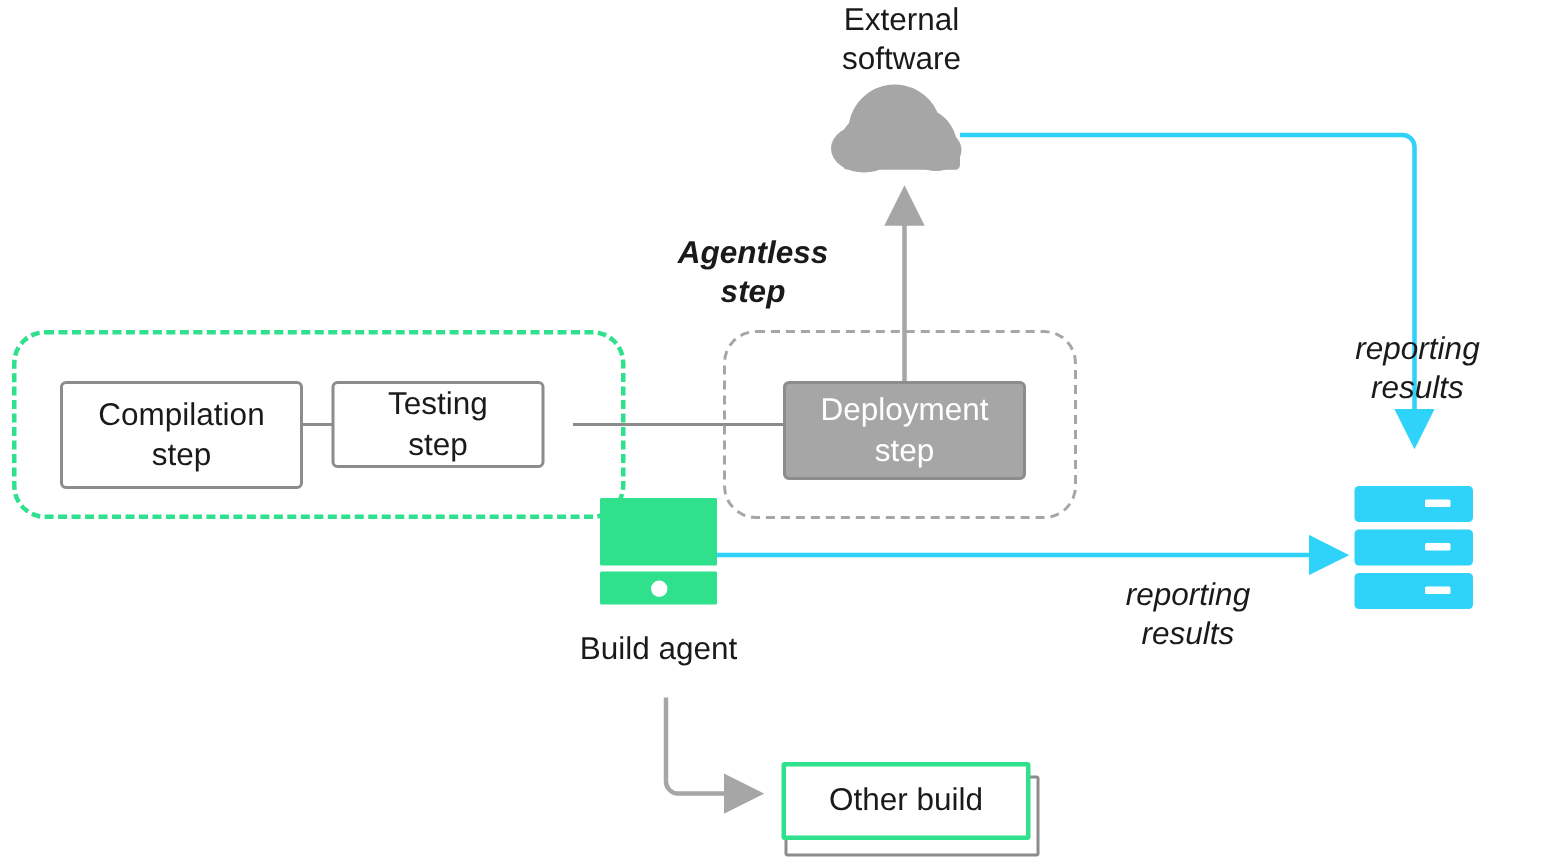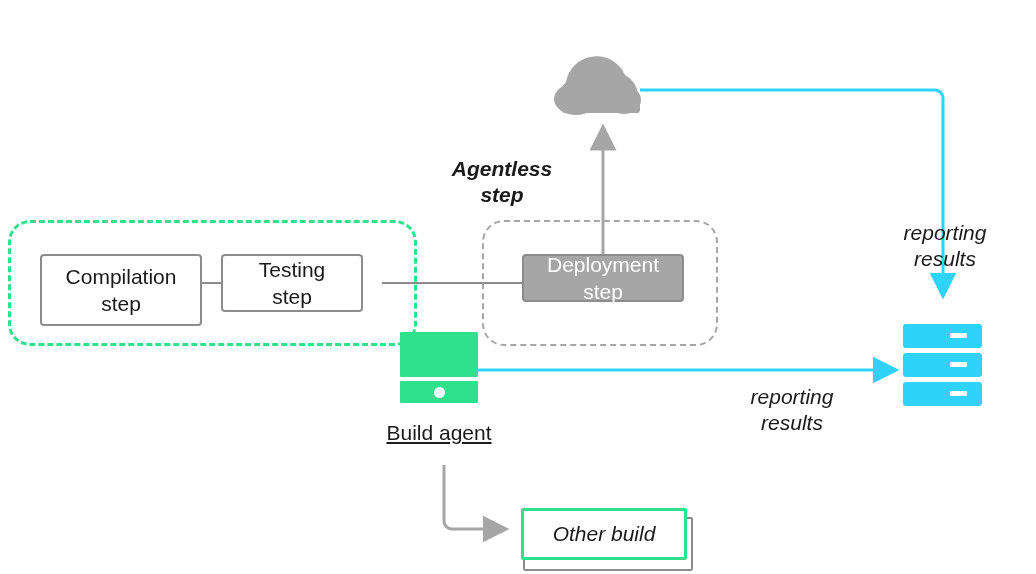--- a/index.html
+++ b/index.html
@@ -157,21 +157,21 @@
   <div class="dashed-group dashed-green" style="left:8px; top:220px; width:409px; height:126px;"></div>
 
   <div class="dashed-group dashed-gray" style="left:482px; top:220px; width:236px; height:126px;"></div>
 
   <div class="step-box" style="left:40px; top:254px; width:162px; height:72px;">Compilation
 step</div>
 
   <div class="step-box" style="left:221px; top:254px; width:142px; height:58px;">Testing
 step</div>
 
-  <div class="step-box filled" style="left:522px; top:254px; width:162px; height:48px;">Deployment
+  <div class="step-box filled" style="left:522px; top:254px; width:162px; height:66px;">Deployment
 step</div>
 
   <div>
     <div class="agent-screen" style="left:400px; top:332px; width:78px; height:45px;"></div>
     <div class="agent-base" style="left:400px; top:381px; width:78px; height:22px;">
       <span class="agent-dot"></span>
     </div>
   </div>
 
   <div>
@@ -179,27 +179,29 @@
     <div class="srv-led" style="left:950px; top:333px;"></div>
 
     <div class="srv-bar" style="left:903px; top:353px; width:79px; height:24px;"></div>
     <div class="srv-led" style="left:950px; top:362px;"></div>
 
     <div class="srv-bar" style="left:903px; top:382px; width:79px; height:24px;"></div>
     <div class="srv-led" style="left:950px; top:391px;"></div>
   </div>
 
   <div class="other-build-back" style="left:523px; top:517px; width:170px; height:54px;"></div>
-  <div class="other-build-front" style="left:521px; top:508px; width:166px; height:52px;font-style:italic;">Other build</div>
-
+  <div class="other-build-front" style="left:521px; top:508px; width:166px; height:52px;">Other build</div>
+
+  <div class="lbl" style="left:501px; top:1px; width:200px;">External
+software</div>
 
   <div class="lbl lbl-bold" style="left:412px; top:156px; width:180px;">Agentless
 step</div>
 
-  <div class="lbl" style="left:349px; top:420px; width:180px;text-decoration:underline;">Build agent</div>
+  <div class="lbl" style="left:349px; top:420px; width:180px;">Build agent</div>
 
 
   <div class="lbl lbl-italic" style="left:727px; top:336px; width:130px;">reporting
 results</div>
 
   <div class="lbl lbl-italic" style="left:880px; top:172px; width:130px;">reporting
 results</div>
 
 </div>
 

